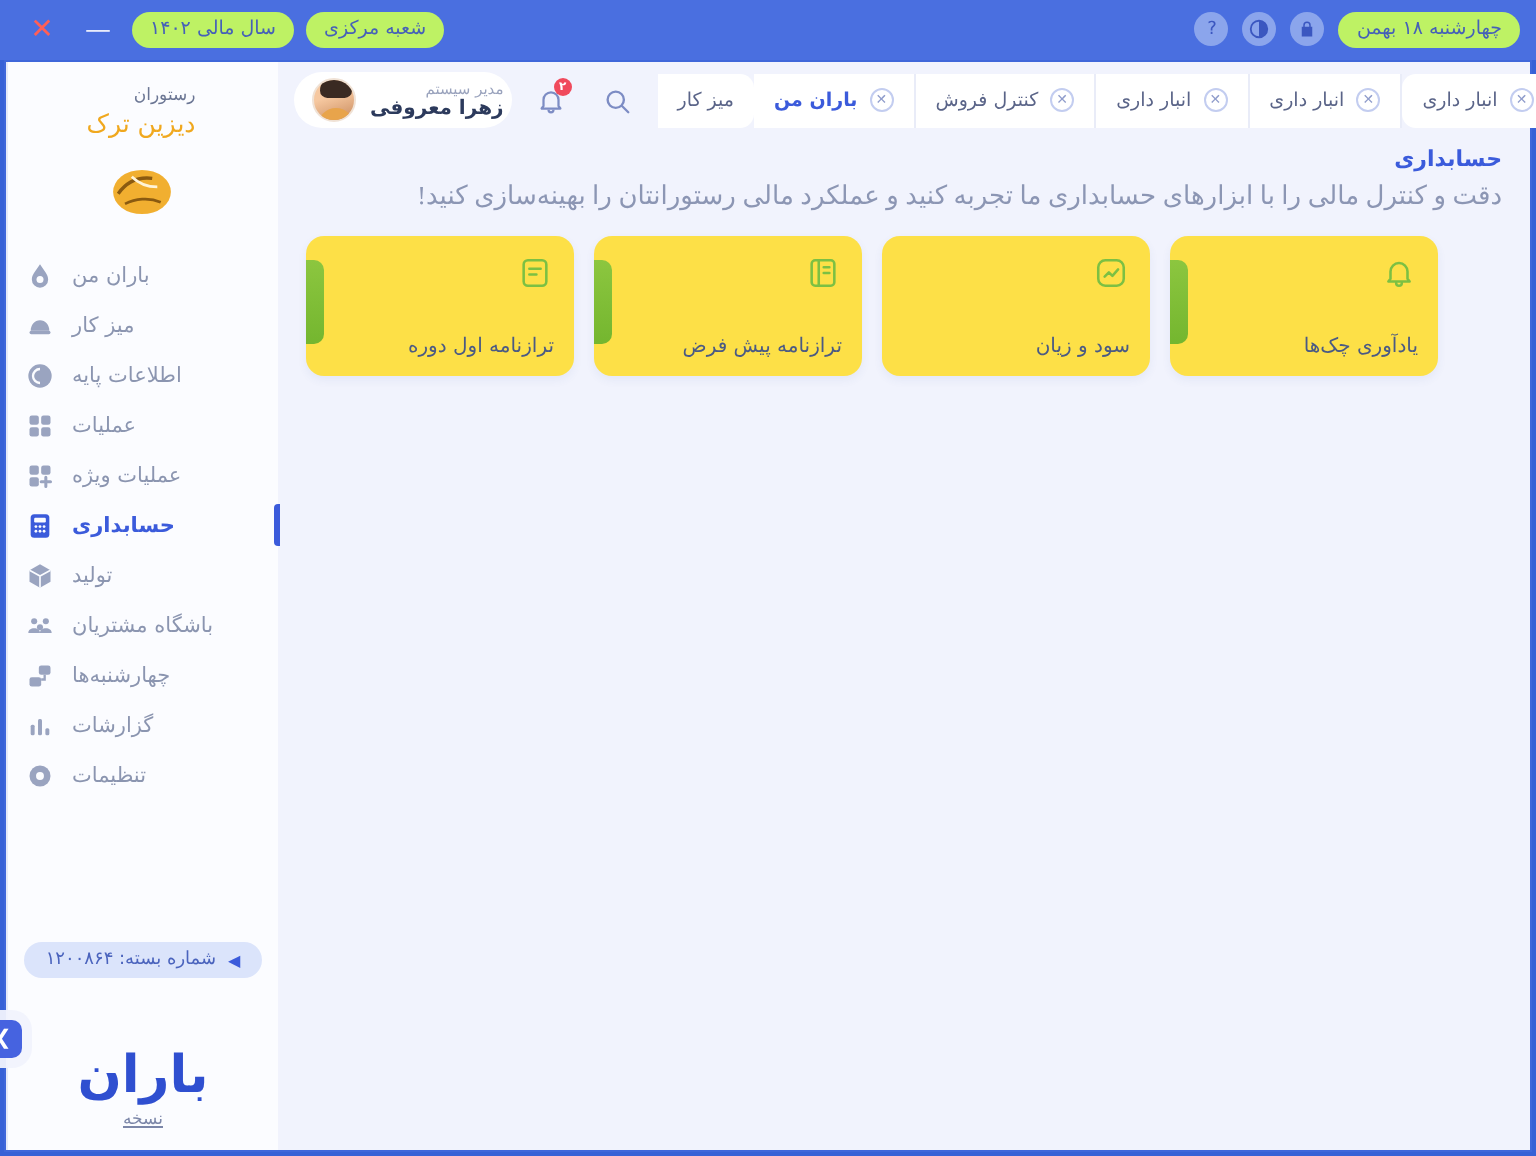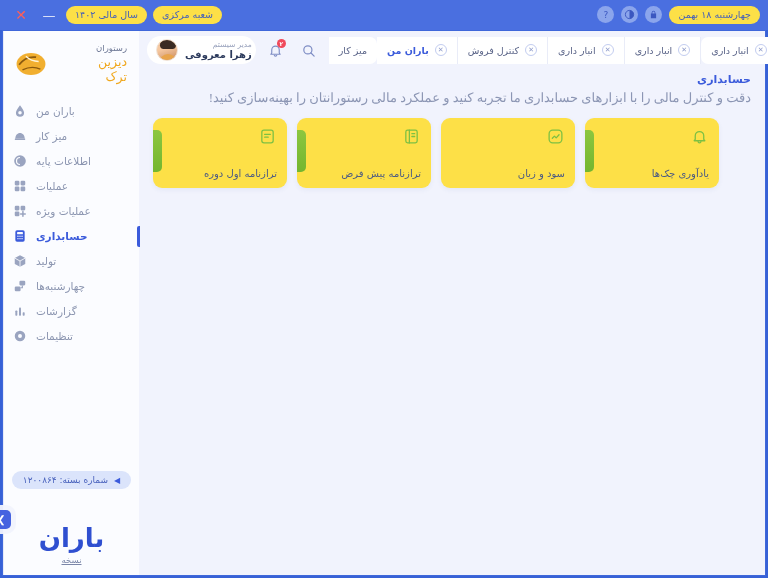--- a/index.html
+++ b/index.html
@@ -16,21 +16,21 @@
   
   .titlebar {
     position: absolute; top: 0; left: 0; width: 768px; height: 30px;
     background: #4a6fe0; display: flex; align-items: center;
     padding: 0 6px; direction: rtl;
   }
   .tb-right { display: flex; align-items: center; gap: 7px; margin-right: 2px; }
   .tb-left  { display: flex; align-items: center; gap: 6px; margin-left: 4px; }
   .tb-spacer { flex: 1; }
   .pill {
-    background: #fde047; color: #4560b8; border-radius: 11px;
+    background: #bef264; color: #4560b8; border-radius: 11px;
     font-size: 9.5px; padding: 3px 9px; white-space: nowrap; line-height: 1.2;
   }
   .circ-btn {
     width: 17px; height: 17px; border-radius: 50%;
     background: #8ba5ec; display: flex; align-items: center; justify-content: center;
     color: #3b57c0; font-size: 9px;
   }
   .win-btn {
     width: 22px; height: 22px; display: flex; align-items: center; justify-content: center;
     font-size: 13px; color: #e8ecfb;
@@ -45,21 +45,21 @@
   }
 
   
   .sidebar {
     width: 136px; height: 100%; background: #fbfcff;
     display: flex; flex-direction: column; position: relative;
     border-left: 1px solid #e6eaf8;
   }
   .brand {
     display: flex; align-items: center; 
-    gap: 25px; padding: 12px 12px 10px 10px;
+    gap: 12px; padding: 12px 12px 10px 10px; flex-direction: column;
   }
   .brand-txt { text-align: right; line-height: 1.25; }
   .brand-sub { font-size: 8.5px; color: #6b7694; }
   .brand-name { font-size: 12.5px; color: #f0a81e; font-weight: normal; }
   .brand-logo { width: 34px; height: 30px; flex-shrink: 0; }
 
   .nav { margin-top: 4px; display: flex; flex-direction: column; }
   .nav-item {
     display: flex; align-items: center; justify-content: flex-end;
     gap: 9px; height: 25px; padding: 0 11px 0 8px;
@@ -292,20 +292,31 @@
         <div class="nav-item">
           <span class="nav-label">تولید</span>
           <span class="nav-ico">
             <svg width="14" height="14" viewBox="0 0 24 24" fill="#9aa4c0">
                 <path d="M12 2l9 5v10l-9 5-9-5V7z"></path>
                 <path d="M3 7l9 5 9-5M12 12v10" stroke="#fbfcff" stroke-width="1.4" fill="none"></path>
               </svg>
           </span>
         </div>
 
+        <div class="nav-item">
+          <span class="nav-label">باشگاه مشتریان</span>
+          <span class="nav-ico">
+            <svg width="14" height="14" viewBox="0 0 24 24" fill="#9aa4c0">
+                <circle cx="7" cy="8" r="2.6"></circle>
+                <circle cx="17" cy="8" r="2.6"></circle>
+                <circle cx="12" cy="13" r="2.6"></circle>
+                <path d="M2 18c0-2.6 2.2-4 5-4s5 1.4 5 4zM12 18c0-2.6 2.2-4 5-4s5 1.4 5 4z"></path>
+              </svg>
+          </span>
+        </div>
 
         <div class="nav-item">
           <span class="nav-label">چهارشنبه‌ها</span>
           <span class="nav-ico">
             <svg width="14" height="14" viewBox="0 0 24 24" fill="#9aa4c0">
                 <rect x="11" y="3" width="10" height="8" rx="2"></rect>
                 <rect x="3" y="13" width="10" height="8" rx="2"></rect>
                 <path d="M16 11v4h-3" stroke="#9aa4c0" stroke-width="2" fill="none"></path>
               </svg>
           </span>

